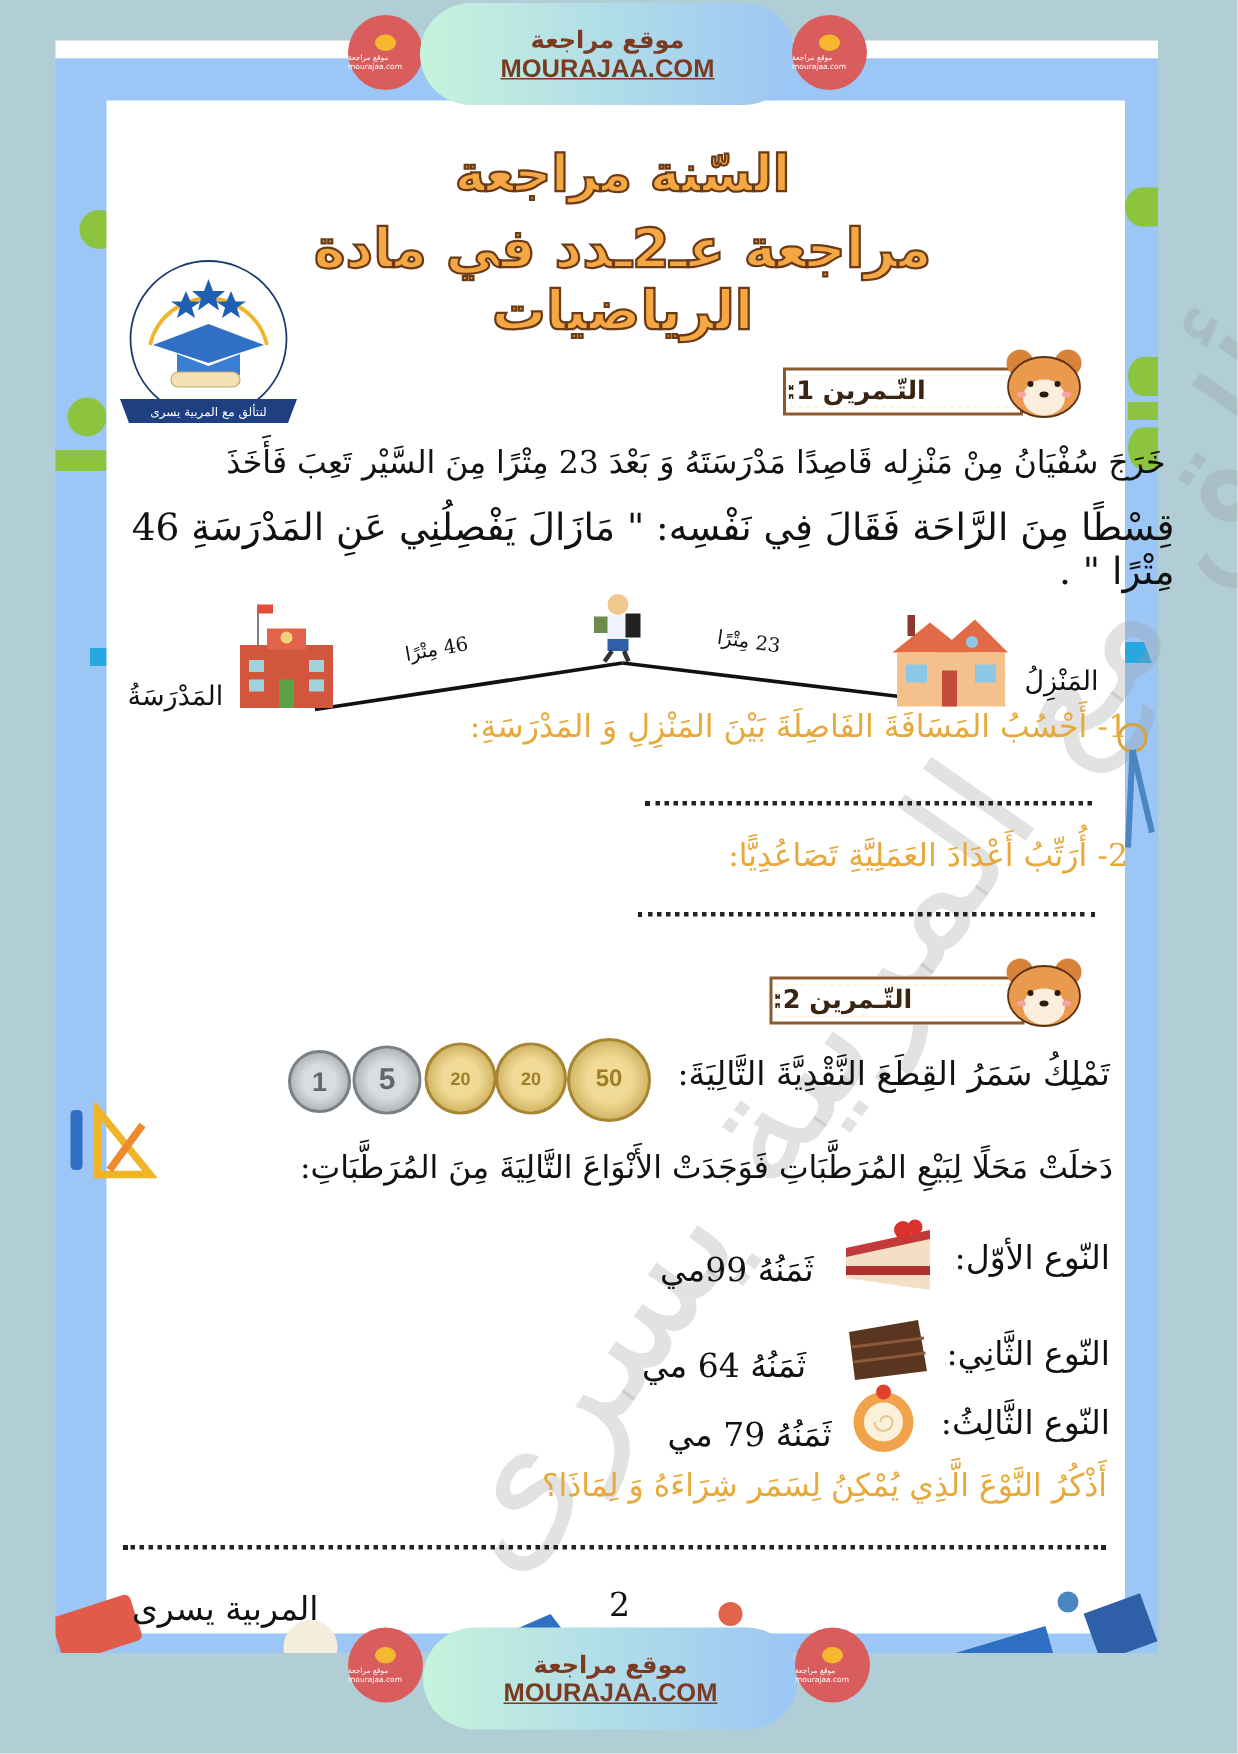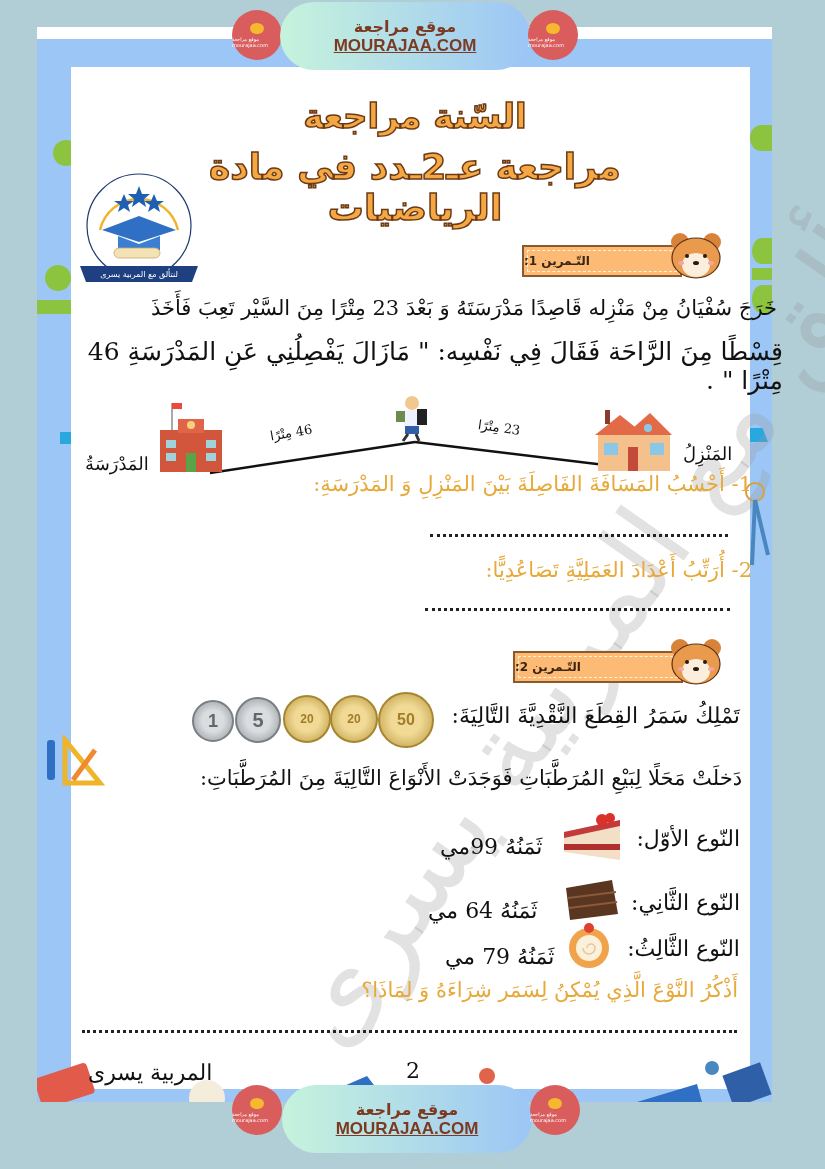--- a/index.html
+++ b/index.html
@@ -13,21 +13,21 @@
   .banner{position:absolute;left:280px;width:250px;height:68px;border-radius:34px;background:linear-gradient(90deg,#c6f3dc,#9cc6f5);display:flex;flex-direction:column;align-items:center;justify-content:center;}
   .banner .ar{color:#7c3a22;font-size:16px;font-weight:bold;direction:rtl;}
   .banner .en{color:#7c3a22;font-size:17px;font-weight:bold;text-decoration:underline;font-family:"Liberation Sans",sans-serif;}
   .badge{position:absolute;width:50px;height:50px;border-radius:50%;background:#d95d5d;display:flex;flex-direction:column;align-items:center;justify-content:center;}
   .badge .ico{width:14px;height:11px;background:#f5b82e;border-radius:50%;}
   .badge .lbl{font-size:5px;color:#fff;margin-top:2px;}
   .title{position:absolute;left:150px;width:530px;text-align:center;direction:rtl;color:#f4a742;font-weight:bold;-webkit-text-stroke:1.5px #6b3a16;font-family:"DejaVu Sans",sans-serif;}
   .t1{top:96px;font-size:34px;}
   .t2{top:146px;font-size:36px;}
   .logo{position:absolute;left:80px;top:170px;width:118px;height:118px;}
-  .ex-label{position:absolute;height:32px;background:#fdba74;border:2px solid #8a5a2e;display:flex;align-items:center;justify-content:flex-end;padding-right:38px;box-sizing:border-box;direction:rtl;font-weight:bold;font-size:12px;color:#3a2412;}
+  .ex-label{position:absolute;height:32px;background:#ffffff;border:2px solid #8a5a2e;display:flex;align-items:center;justify-content:flex-end;padding-right:38px;box-sizing:border-box;direction:rtl;font-weight:bold;font-size:17px;color:#3a2412;}
   .ex-label .inner{position:absolute;inset:3px;border:1px dashed #fff3d6;}
   .dog{position:absolute;width:56px;height:50px;}
   .txt{position:absolute;direction:rtl;text-align:right;color:#111;font-family:"DejaVu Serif",serif;}
   .q{position:absolute;direction:rtl;text-align:right;color:#e7a93a;font-family:"DejaVu Serif",serif;font-size:21px;}
   .dots{position:absolute;border-bottom:3px dotted #222;height:0;}
   .lbl-sm{position:absolute;font-family:"DejaVu Serif",serif;color:#111;direction:rtl;}
   .coin{position:absolute;border-radius:50%;display:flex;align-items:center;justify-content:center;font-weight:bold;font-family:"Liberation Sans",sans-serif;}
   .coin.silver{background:radial-gradient(circle,#d9dde0 40%,#8e9398 100%);color:#666;border:2px solid #7a7f84;}
   .coin.gold{background:radial-gradient(circle,#f1da95 40%,#b8963c 100%);color:#a07d2a;border:2px solid #a68631;}
   .footer-strip{position:absolute;left:37px;top:1058px;width:735px;height:44px;}

